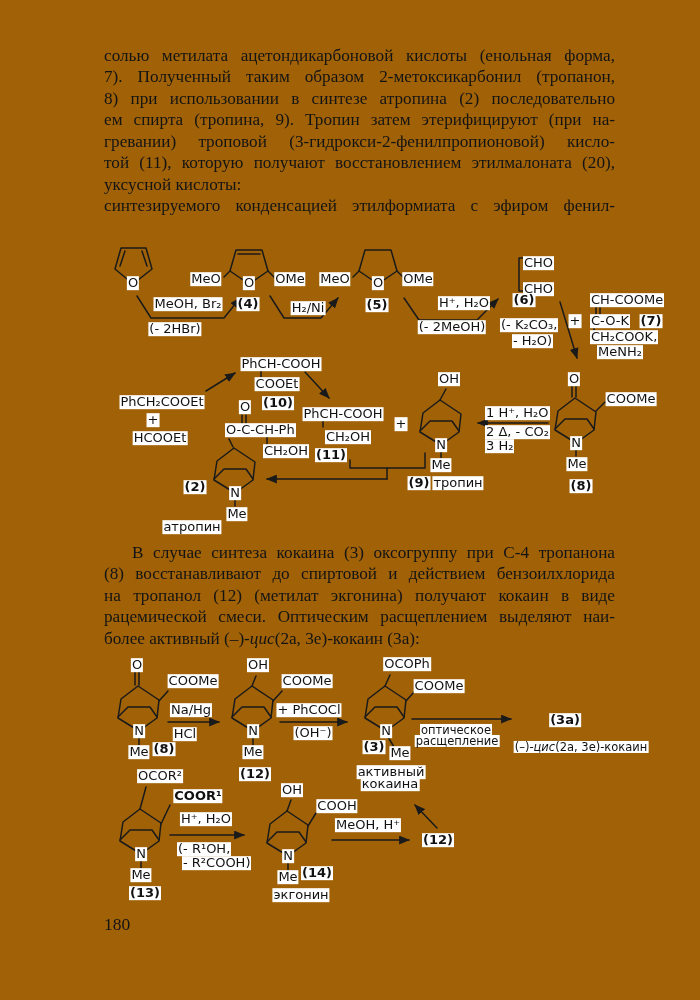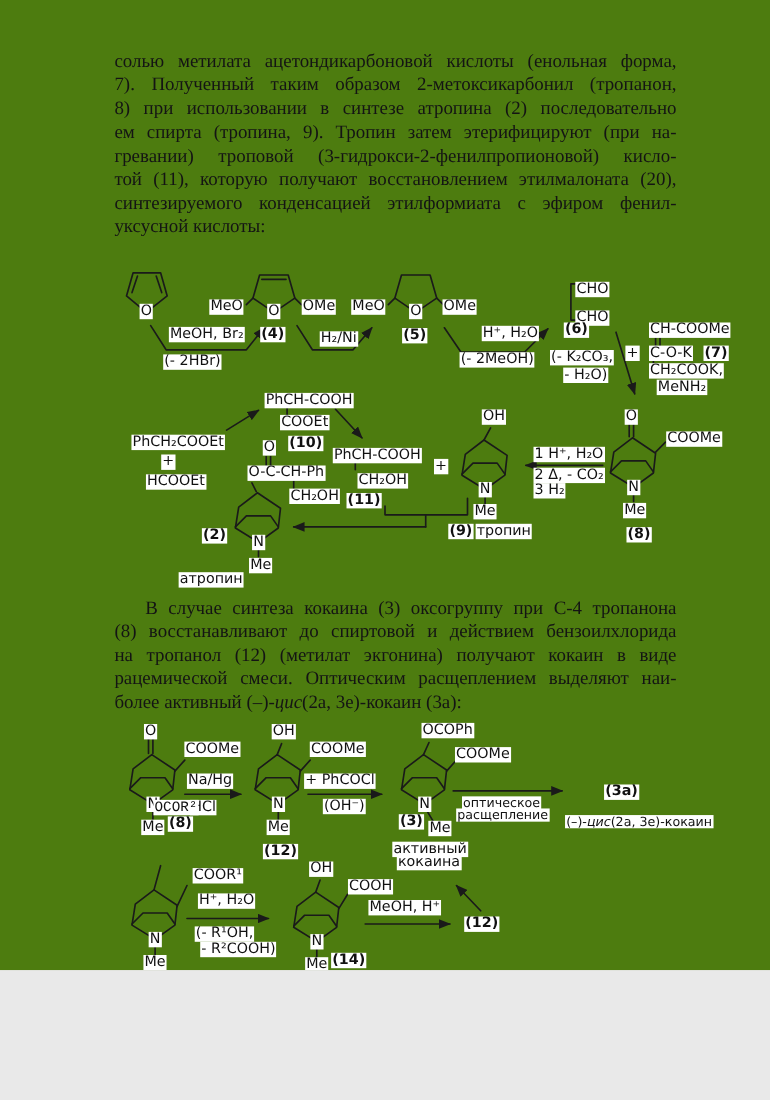--- a/index.html
+++ b/index.html
@@ -1,16 +1,16 @@
 <!DOCTYPE html>
 <html><head>
 <meta charset="utf-8">
 <style>
   html,body{margin:0;padding:0;background:#e9e9e9;}
-  .page{position:relative;width:700px;height:882px;background:#4d7c0f;overflow:hidden;
+  .page{position:relative;width:700px;height:1000px;background:#a16207;overflow:hidden;
         font-family:"Liberation Serif","DejaVu Serif",serif;color:#141414;}
   .para{position:absolute;left:104px;width:511px;font-size:17.2px;line-height:21.45px;}
   .tline{text-align:justify;text-align-last:justify;white-space:normal;}
   .tline.tlast{text-align-last:left;}
   svg.art{position:absolute;left:0;top:0;}
   .labels{position:absolute;left:0;top:0;width:700px;height:1000px;}
   .lbl{position:absolute;transform:translate(-50%,-50%);
        font-family:"DejaVu Sans","Liberation Sans",sans-serif;font-size:13px;line-height:1.05;
        white-space:nowrap;background:#fff;padding:0 1px;color:#111;}
   .lbl.left{transform:translate(0,-50%);}
@@ -116,22 +116,22 @@
     </g>
   </svg>
 
   <div class="para" style="top:45px">
       <div class="tline">солью метилата ацетондикарбоновой кислоты (енольная форма,</div>
       <div class="tline">7). Полученный таким образом 2-метоксикарбонил (тропанон,</div>
       <div class="tline">8) при использовании в синтезе атропина (2) последовательно</div>
       <div class="tline">ем спирта (тропина, 9). Тропин затем этерифицируют (при на-</div>
       <div class="tline">гревании) троповой (3-гидрокси-2-фенилпропионовой) кисло-</div>
       <div class="tline">той (11), которую получают восстановлением этилмалоната (20),</div>
+      <div class="tline tlast">уксусной кислоты:</div>
       <div class="tline">синтезируемого конденсацией этилформиата с эфиром фенил-</div>
-      <div class="tline tlast">уксусной кислоты:</div>
     </div>
   <div class="para" style="top:542px">
       <div class="tline" style="text-indent: 28px;">В случае синтеза кокаина (3) оксогруппу при С-4 тропанона</div>
       <div class="tline">(8) восстанавливают до спиртовой и действием бензоилхлорида</div>
       <div class="tline">на тропанол (12) (метилат экгонина) получают кокаин в виде</div>
       <div class="tline">рацемической смеси. Оптическим расщеплением выделяют наи-</div>
       <div class="tline tlast"><span>более активный (–)-</span><span class="i">цис</span><span>(2а, 3е)-кокаин (3а):</span></div>
     </div>
 
   <div class="labels">
@@ -210,22 +210,22 @@
       <span class="lbl" style="left: 439px; top: 686px;">COOMe</span>
       <span class="lbl" style="left: 386px; top: 731px;">N</span>
       <span class="lbl" style="left: 400px; top: 753px;">Me</span>
       <span class="lbl b" style="left: 374px; top: 747px;">(3)</span>
       <span class="lbl" style="left: 391px; top: 772px;">активный</span>
       <span class="lbl" style="left: 390px; top: 784px;">кокаина</span>
       <span class="lbl sm" style="left: 456px; top: 730px;">оптическое</span>
       <span class="lbl sm" style="left: 457px; top: 741px;">расщепление</span>
       <span class="lbl b" style="left: 565px; top: 720px;">(3а)</span>
       <span class="lbl sm" style="left: 581px; top: 747px; text-align: right;"><span>(–)-</span><span class="i">цис</span><span>(2а, 3е)-кокаин</span></span>
-      <span class="lbl" style="left: 160px; top: 734px; font-family: Liberation Mono, monospace;">OCOR²</span>
-      <span class="lbl" style="left: 198px; top: 796px;">COOR¹</span>
+      <span class="lbl" style="left: 160px; top: 776px;">OCOR²</span>
+      <span class="lbl" style="left: 198px; top: 796px; font-weight: bold;">COOR¹</span>
       <span class="lbl" style="left: 141px; top: 854px;">N</span>
       <span class="lbl" style="left: 141px; top: 875px;">Me</span>
       <span class="lbl b" style="left: 145px; top: 893px;">(13)</span>
       <span class="lbl" style="left: 206px; top: 819px;">H⁺, H₂O</span>
       <span class="lbl left" style="left: 177px; top: 849px;">(- R¹OH,</span>
       <span class="lbl left" style="left: 182px; top: 863px;">- R²COOH)</span>
       <span class="lbl" style="left: 292px; top: 790px;">OH</span>
       <span class="lbl" style="left: 337px; top: 806px;">COOH</span>
       <span class="lbl" style="left: 288px; top: 856px;">N</span>
       <span class="lbl" style="left: 288px; top: 877px;">Me</span>

